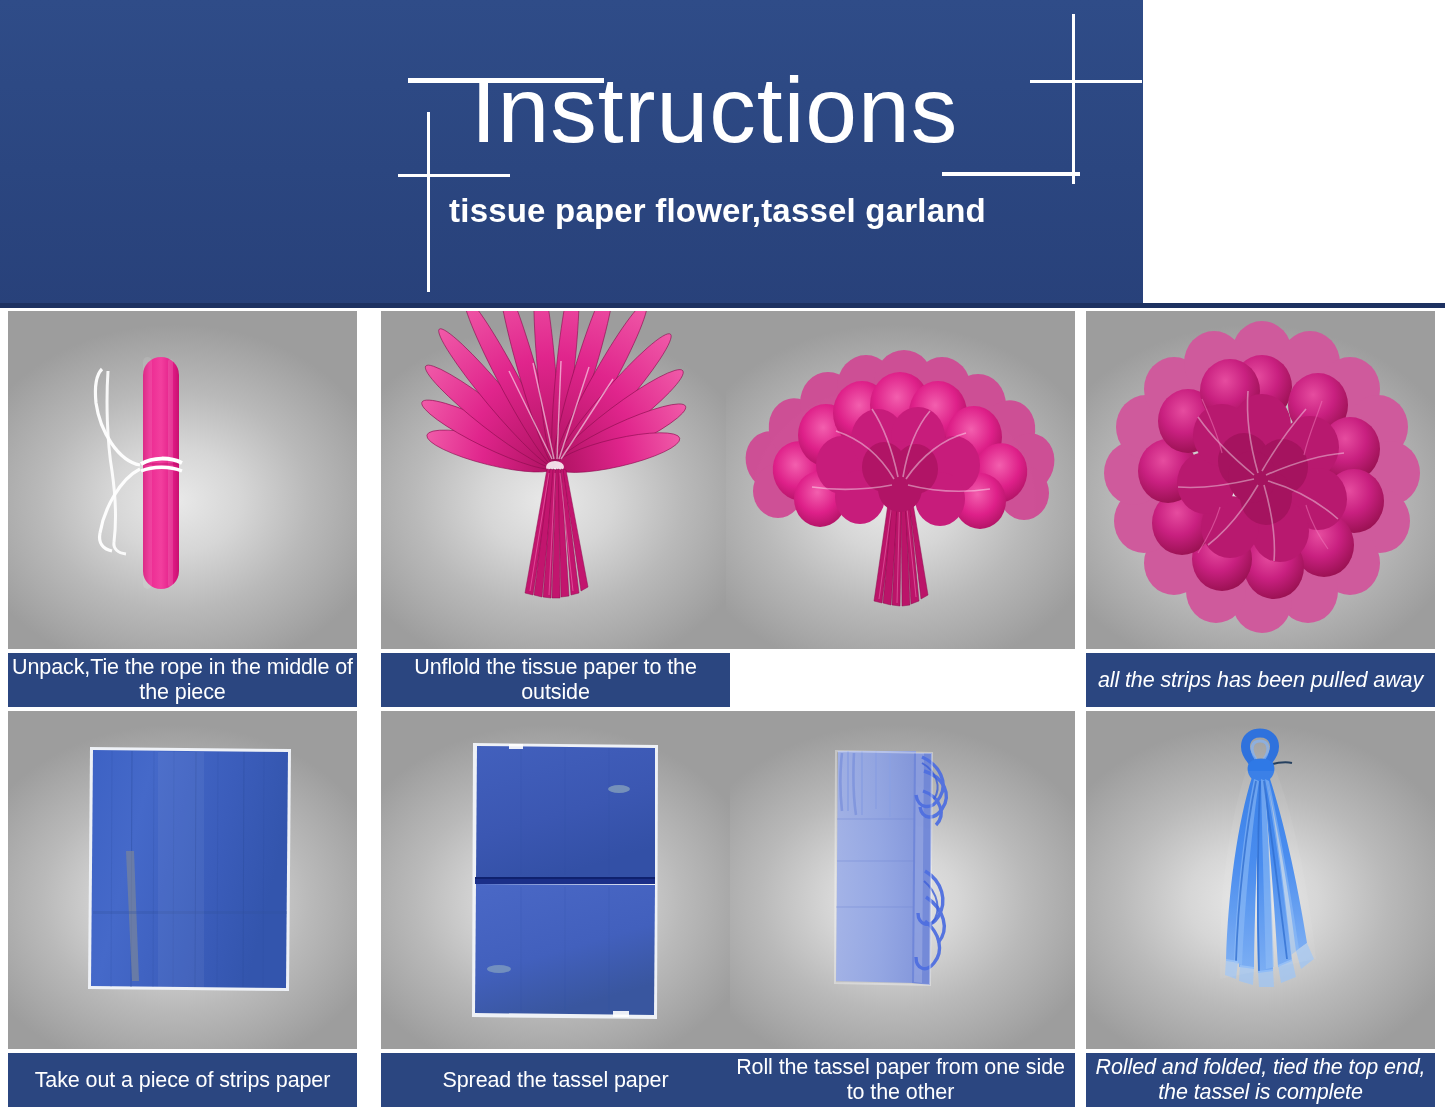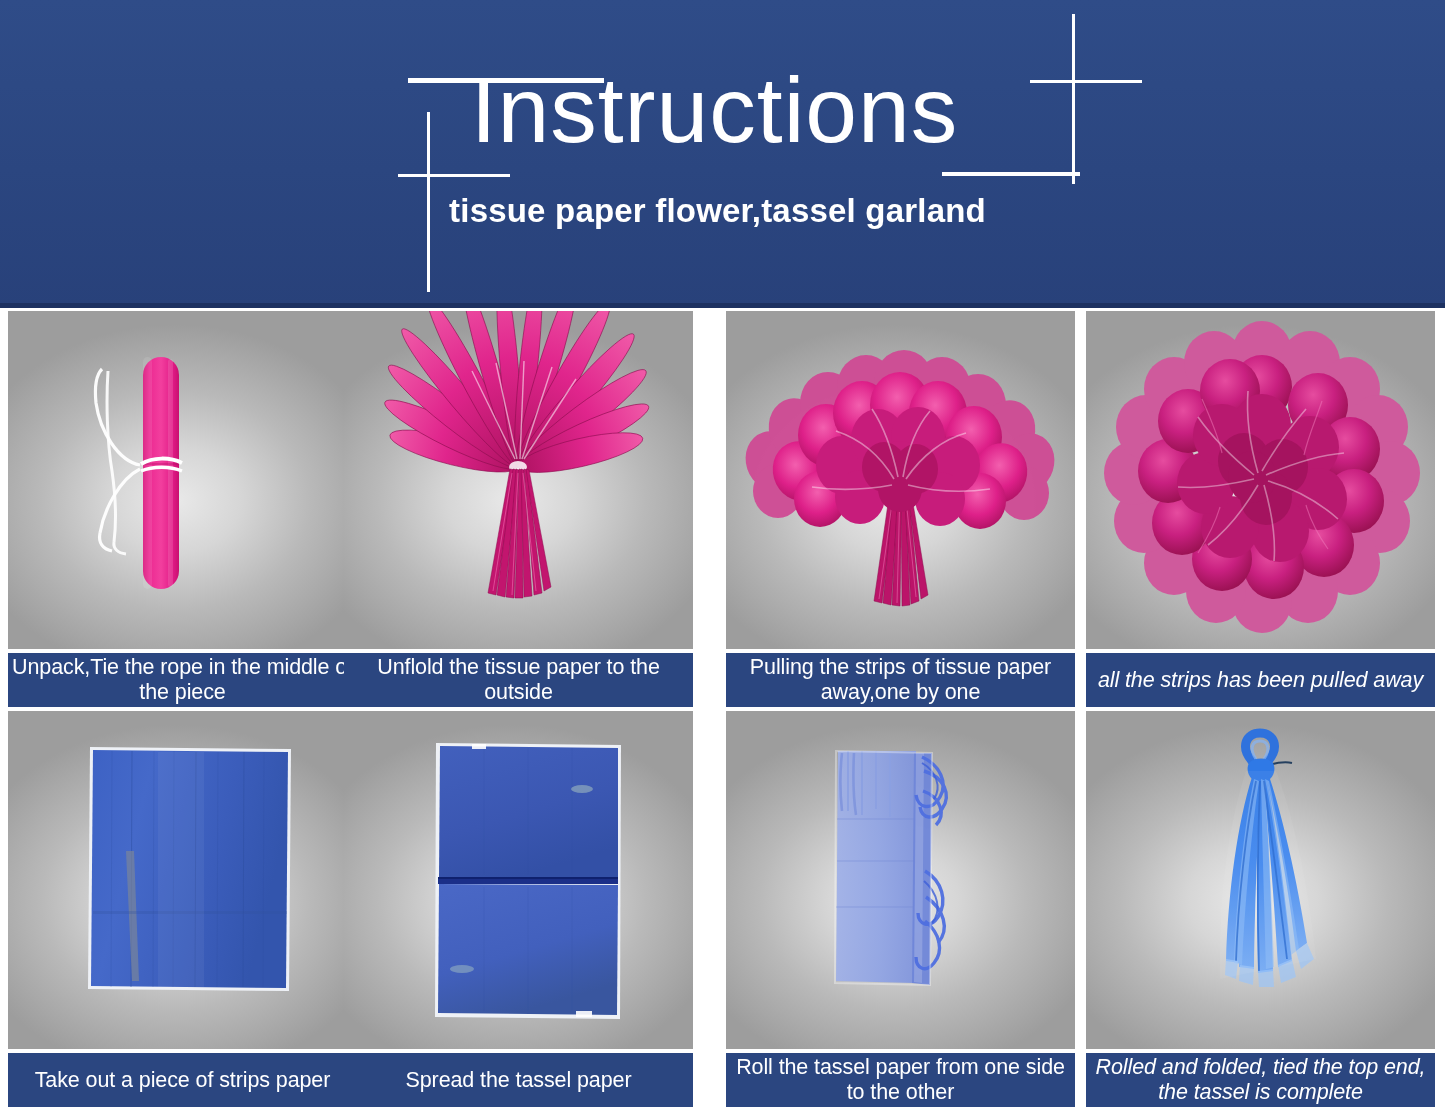--- a/index.html
+++ b/index.html
@@ -12,21 +12,21 @@
     height: 1109px;
     font-family: "Liberation Sans", sans-serif;
     overflow: hidden;
     position: relative;
   }
 
   
   #header {
     position: absolute;
     left: 0; top: 0;
-    width: 1445px;
+    width: 1143px;
     height: 308px;
     background: #2b4680;
     background: linear-gradient(180deg, #2f4c88 0%, #2b4680 55%, #28417a 100%);
     overflow: hidden;
   }
   #header-underline {
     position: absolute;
     left: 0; top: 303px;
     width: 1445px; height: 5px;
     background: #1d3161;
@@ -88,21 +88,21 @@
   .row-1 { top: 3px; }
   .row-2 { top: 403px; }
 
   .cell {
     position: absolute;
     top: 0;
     width: 349px;
     height: 396px;
   }
   .cell-0 { left: 8px;    }
-  .cell-1 { left: 344px;  }
+  .cell-1 { left: 381px;  }
   .cell-2 { left: 726px;  }
   .cell-3 { left: 1086px; font-style: italic; }
 
   .photo {
     position: absolute;
     left: 0; top: 0;
     width: 349px;
     height: 338px;
     overflow: hidden;
     background:
@@ -350,23 +350,20 @@
             <g stroke="#ffffff" stroke-width="1.6" opacity="0.42" fill="none">
               <path d="M-6 -4 C-20 -28, -40 -44, -64 -52"></path>
               <path d="M-2 -6 C-8 -34, -16 -56, -28 -74"></path>
               <path d="M3 -6 C8 -36, 18 -58, 30 -72"></path>
               <path d="M6 -4 C22 -28, 44 -44, 66 -50"></path>
               <path d="M-8 2 C-30 6, -60 8, -88 4"></path>
               <path d="M8 2 C32 8, 62 10, 90 6"></path>
             </g>
           </g>
         </svg>
-      </div>
-      <div class="caption">
-        <span>Pulling the strips of tissue paper away,one by one</span>
       </div>
     </div>
 
     <div class="cell cell-3">
       <div class="photo">
         <svg class="art" viewBox="0 0 349 338">
           <defs>
             <radialGradient id="pp4" cx="42%" cy="34%" r="70%">
               <stop offset="0%" stop-color="#e64c9f"></stop>
               <stop offset="50%" stop-color="#c92080"></stop>

